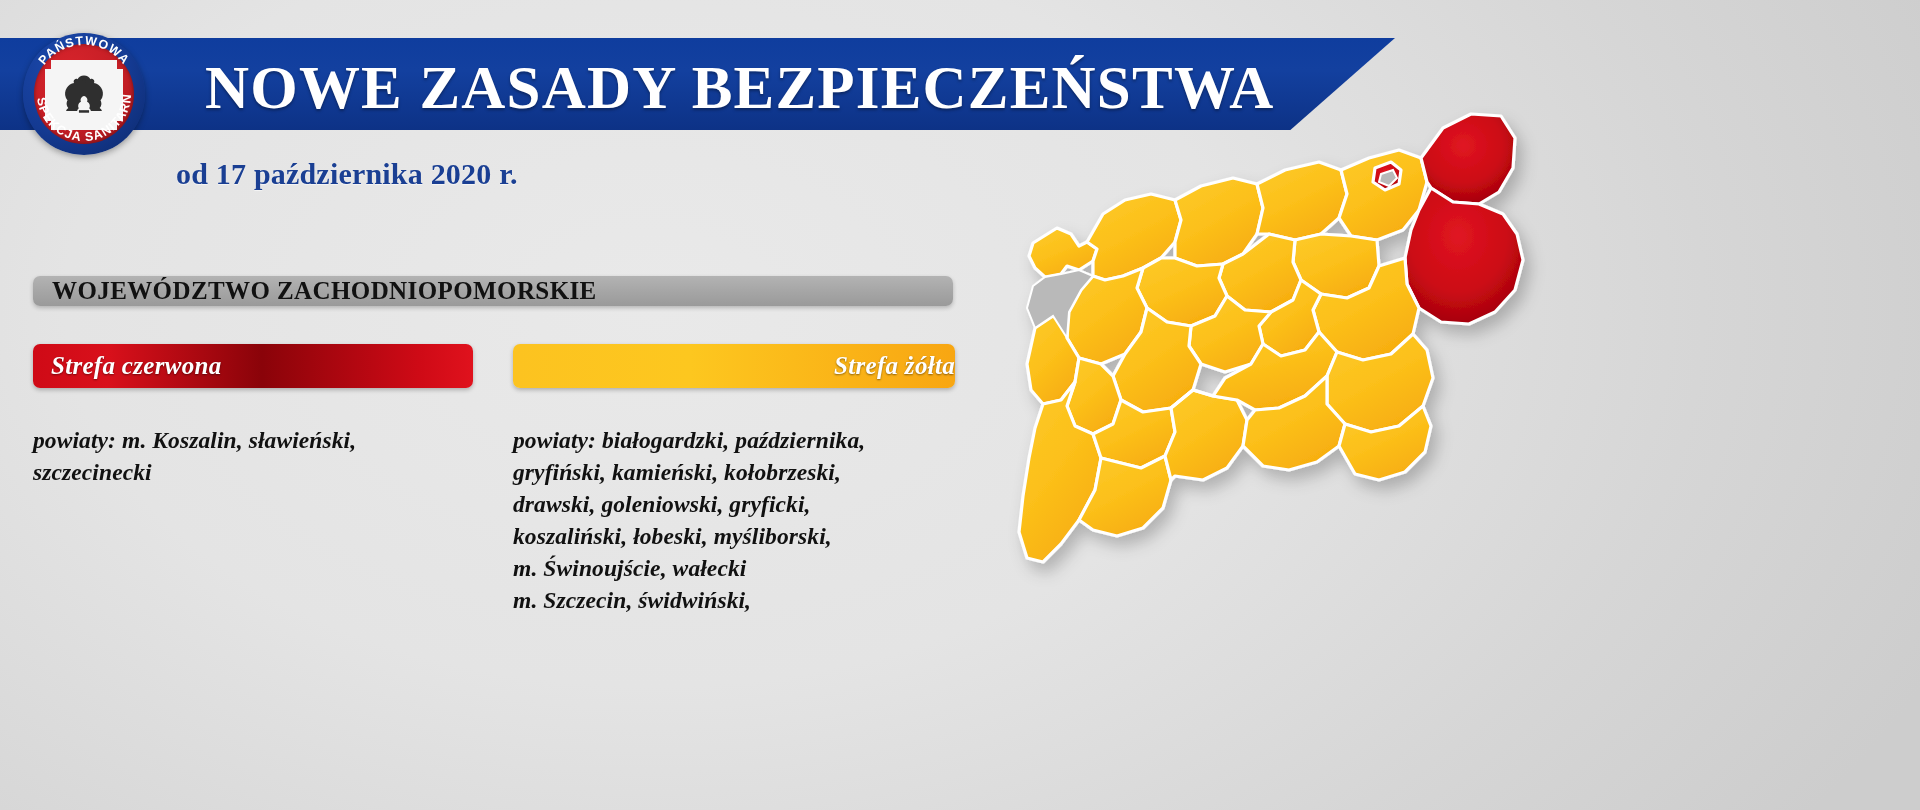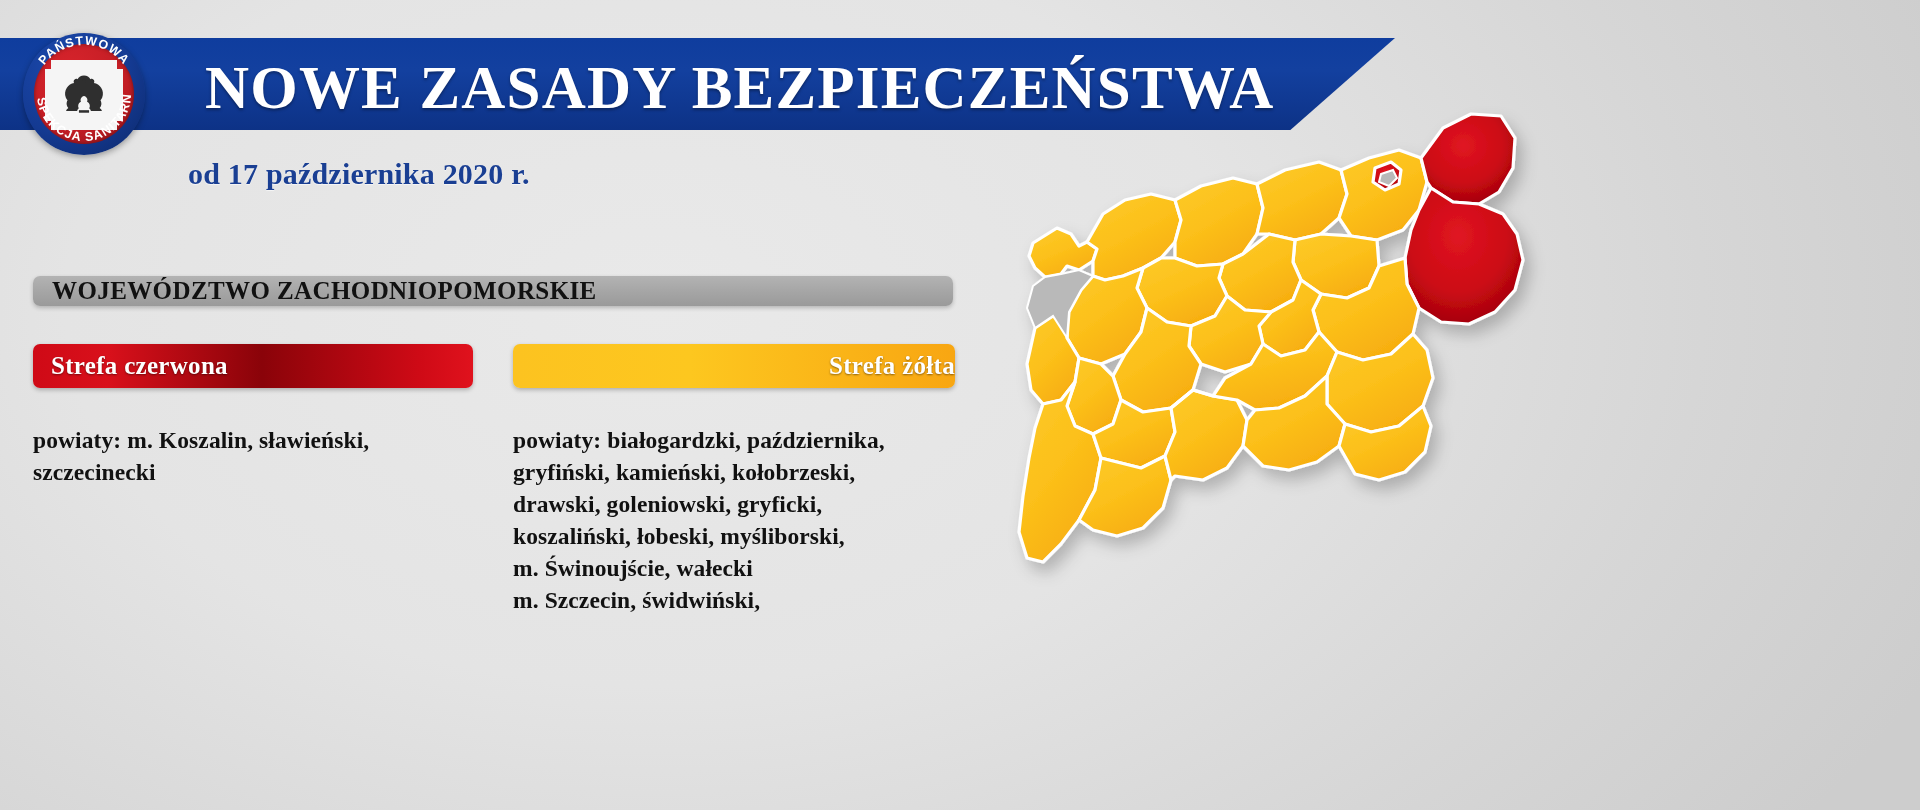--- a/index.html
+++ b/index.html
@@ -55,41 +55,41 @@
     display:flex;align-items:center;justify-content:center;
     font-size:46px;color:#2a2a2a;line-height:1;
   }
   #logo svg.logotext{position:absolute;left:0;top:0;width:122px;height:122px;}
   #logo svg.logotext text{
     font-family:"Liberation Sans",sans-serif;font-weight:bold;
     font-size:12.5px;fill:#ffffff;letter-spacing:1.1px;
   }
   
   #subtitle{
-    position:absolute;left:188px;top:157px;
+    position:absolute;left:176px;top:157px;
     font-family:"Liberation Serif",serif;font-weight:bold;font-size:30px;
     color:#1a3f93;letter-spacing:.2px;
     text-shadow:0 1px 1px rgba(255,255,255,.65);
     text-align:right;
   }
   
   #voiv-bar{
     position:absolute;left:33px;top:276px;width:920px;height:30px;
     border-radius:7px;
     background:linear-gradient(180deg,#b3b3b3 0%,#a6a6a6 50%,#9a9a9a 100%);
     box-shadow:0 2px 4px rgba(0,0,0,.22);
     display:flex;align-items:center;
   }
   #voiv-bar span{
     margin-left:19px;
     font-family:"Liberation Serif",serif;font-weight:bold;font-size:25px;
     color:#111111;letter-spacing:.4px;white-space:nowrap;
   }
   
-  .zone-col{position:absolute;top:344px;}
+  .zone-col{position:absolute;top:344px;font-style:italic;}
   #zone-red{left:33px;width:440px;}
   #zone-yellow{left:513px;width:442px;}
   .zone-bar{
     height:44px;border-radius:7px;display:flex;align-items:center;
     box-shadow:0 2px 4px rgba(0,0,0,.25);
   }
   #zone-red .zone-bar{
     background:linear-gradient(90deg,#cf0a16 0%,#d9101b 17%,#8a0309 52%,#cf0a16 88%,#e0121d 100%);
   }
   #zone-yellow .zone-bar{

